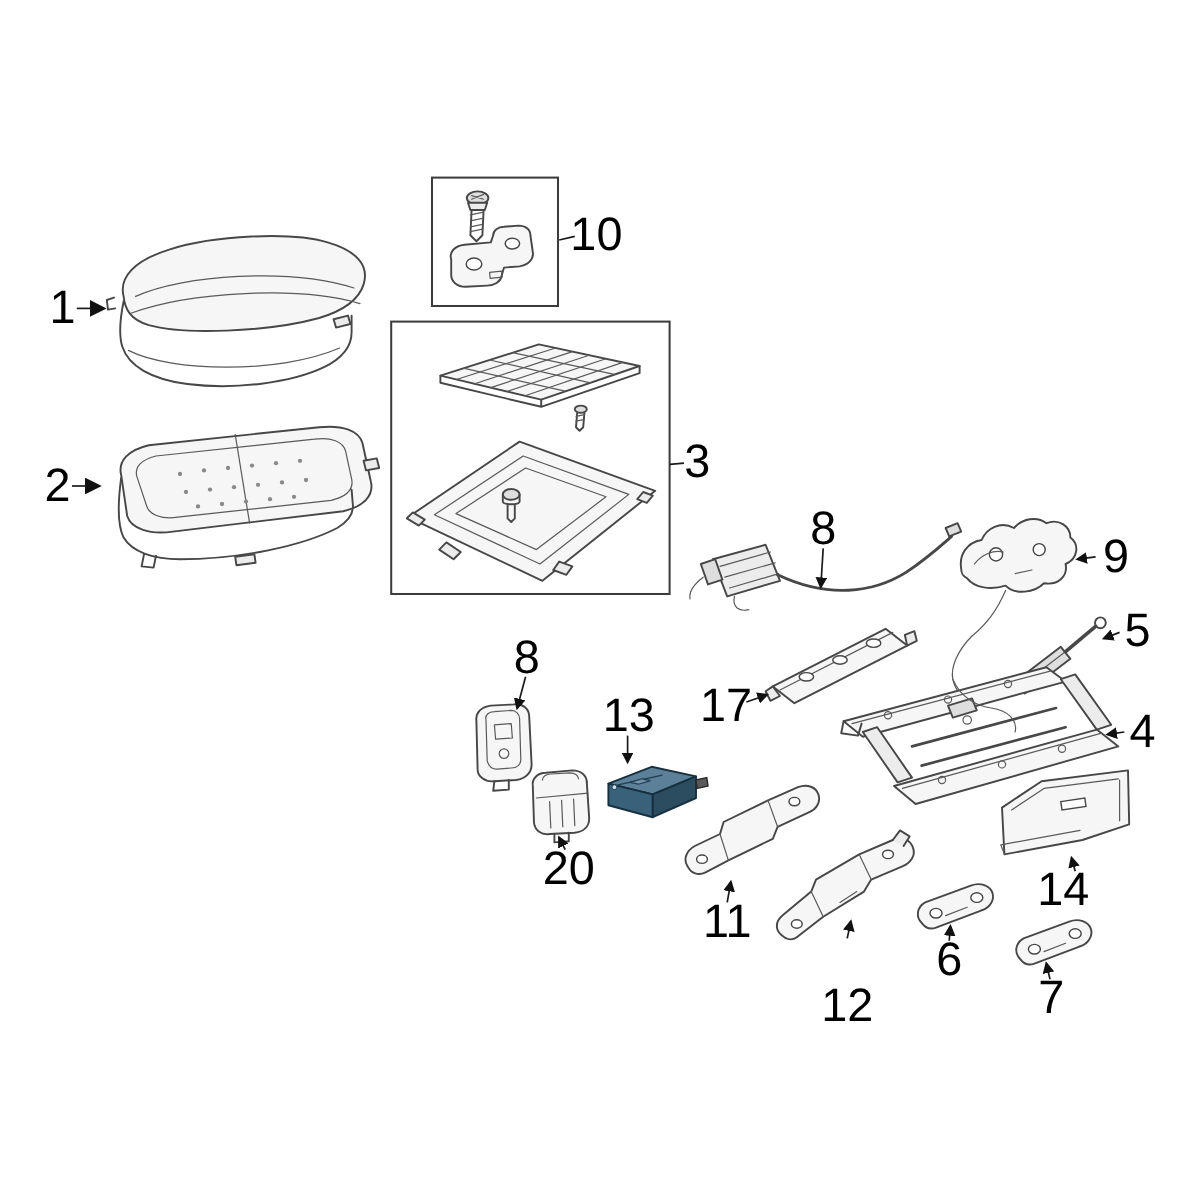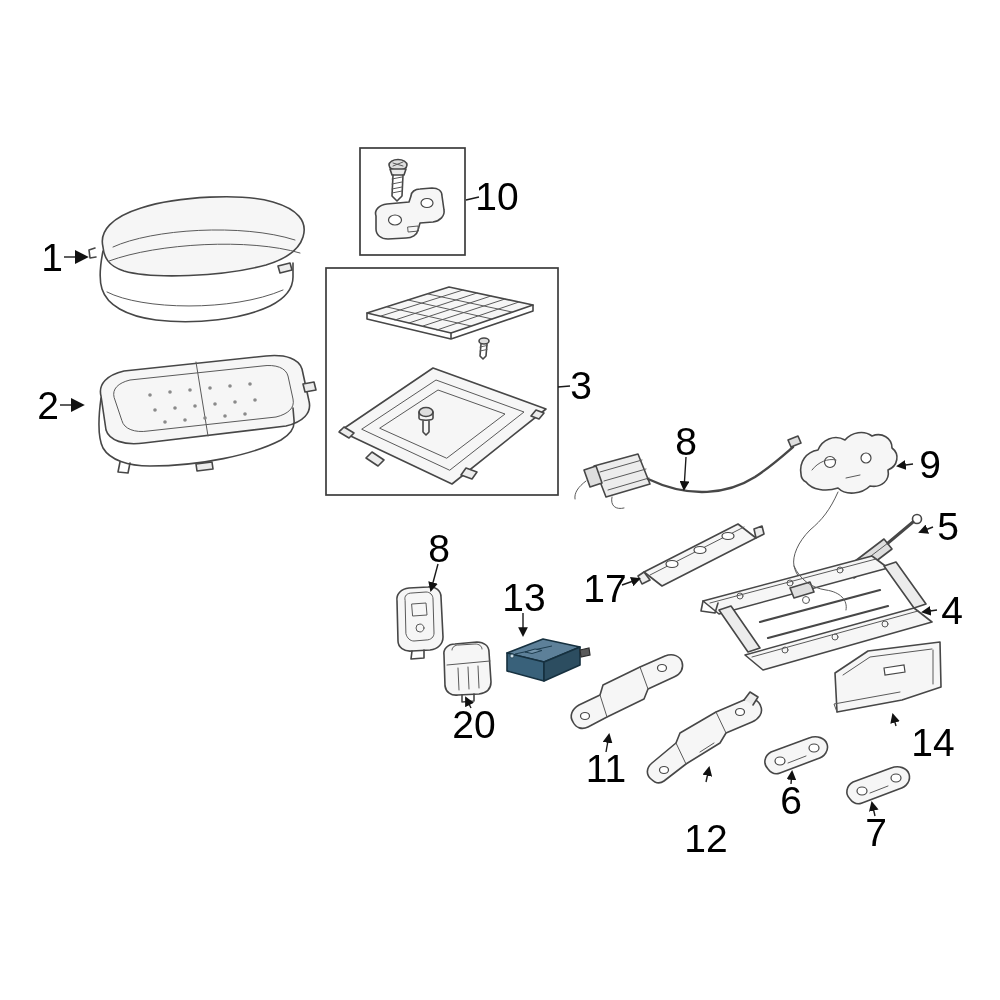--- a/index.html
+++ b/index.html
@@ -253,18 +253,18 @@
   <div class="callout" style="left:952px;top:610px">4</div>
   <div class="callout" style="left:948px;top:526px">5</div>
   <div class="callout" style="left:791px;top:800px">6</div>
   <div class="callout" style="left:876px;top:832px">7</div>
   <div class="callout" style="left:686px;top:441px">8</div>
   <div class="callout" style="left:930px;top:464px">9</div>
   <div class="callout" style="left:497px;top:196px">10</div>
   <div class="callout" style="left:606px;top:768px">11</div>
   <div class="callout" style="left:706px;top:838px">12</div>
   <div class="callout" style="left:605px;top:588px">17</div>
-  <div class="callout" style="left:933px;top:742px">14</div>
+  <div class="callout" style="left:886px;top:742px">14</div>
   <div class="callout" style="left:524px;top:597px">13</div>
   <div class="callout" style="left:474px;top:724px">20</div>
   <div class="callout" style="left:439px;top:548px">8</div>
 
 </div>
 
 </body></html>

